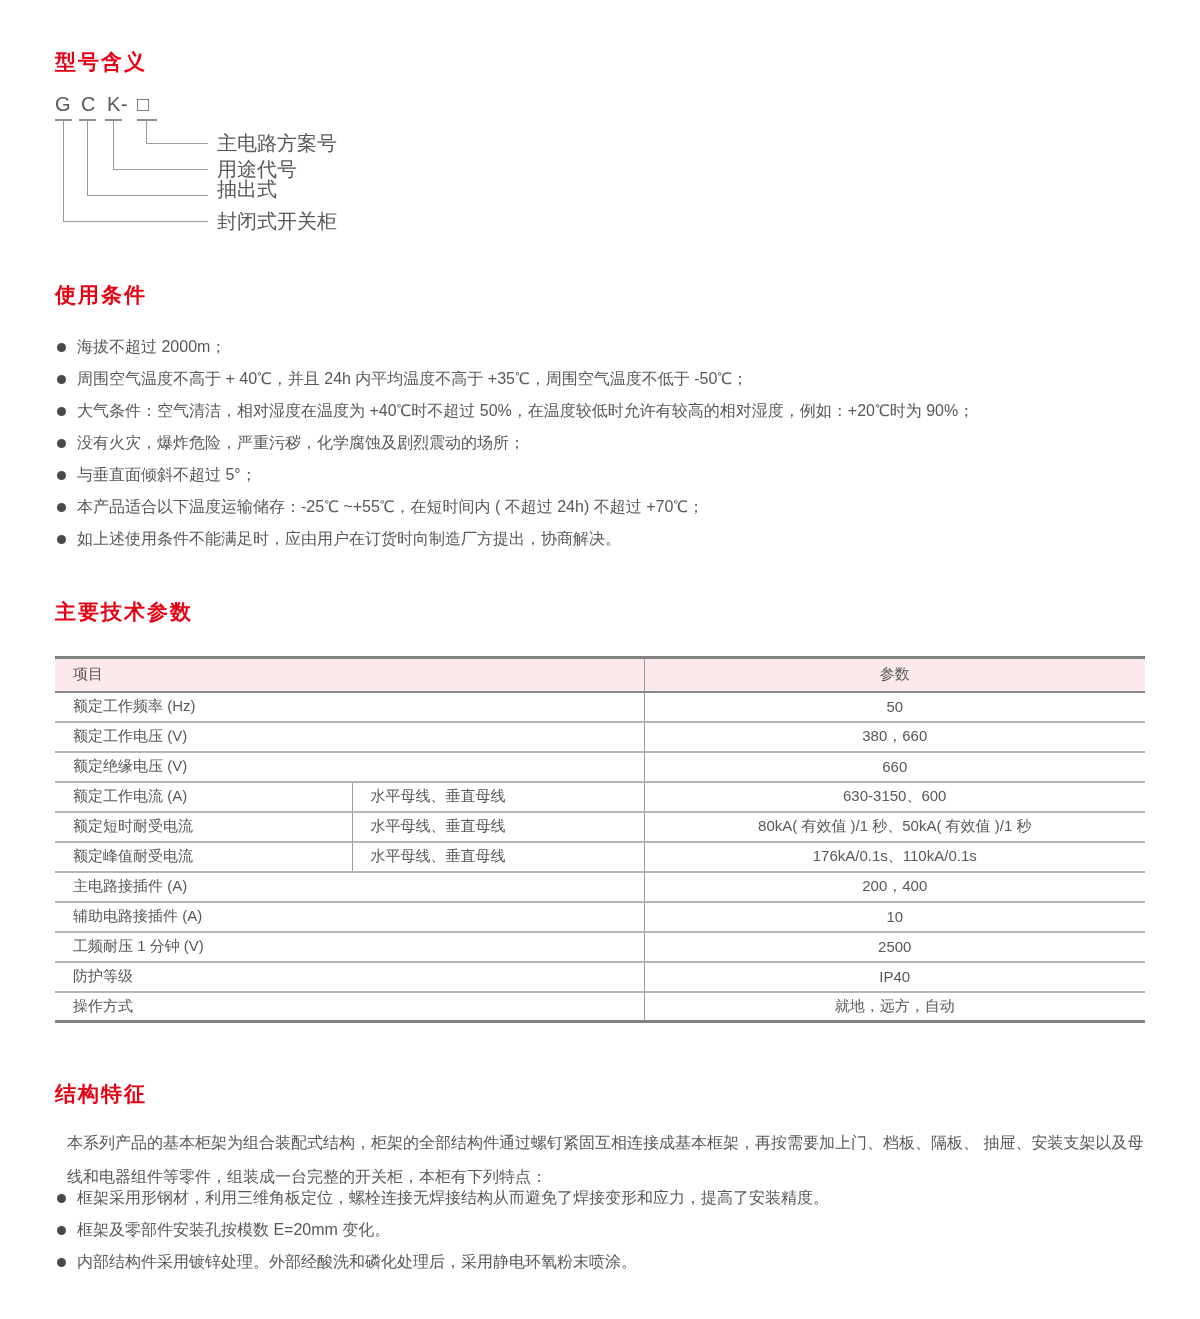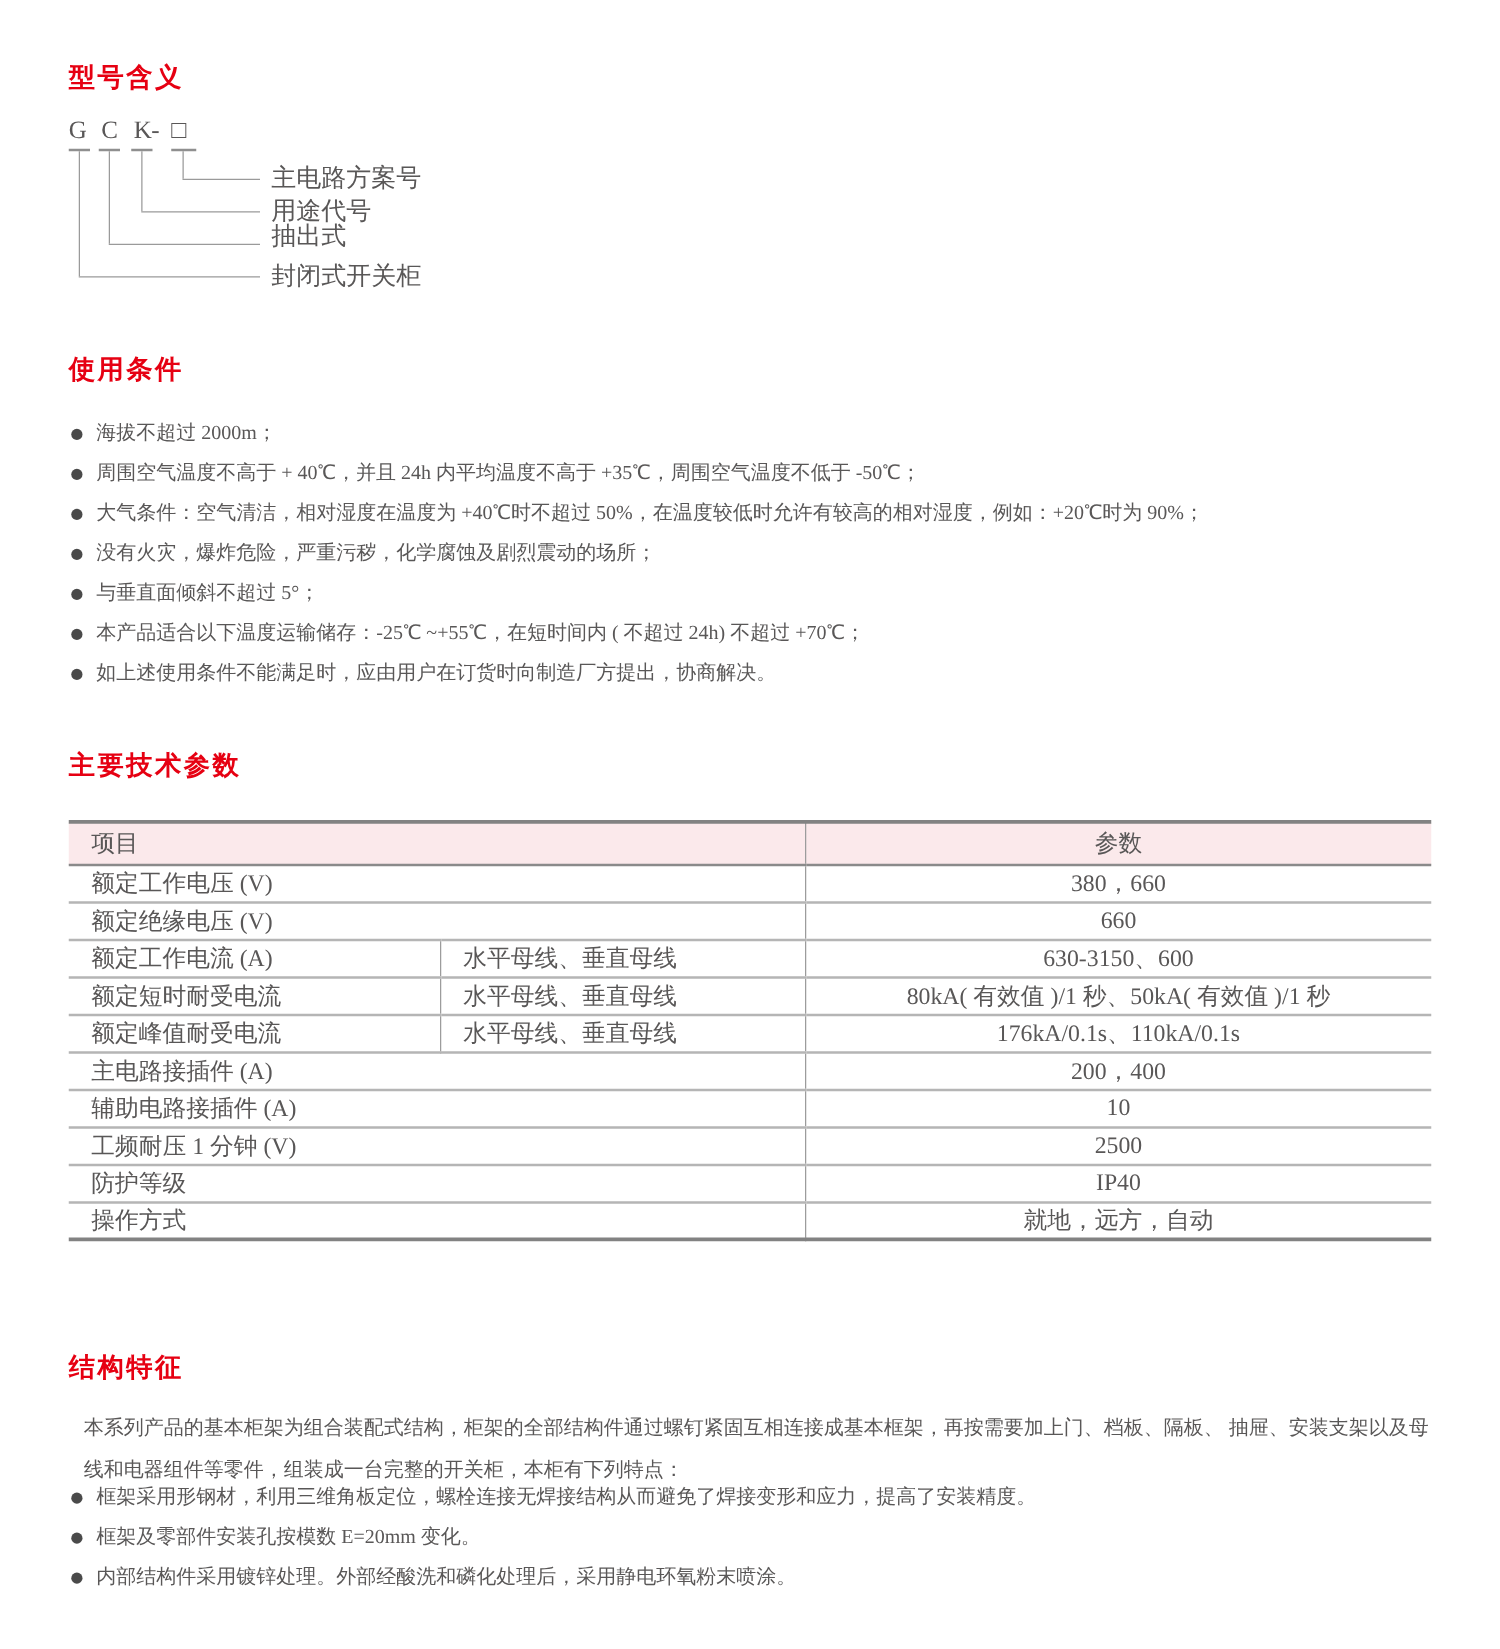--- a/index.html
+++ b/index.html
@@ -1,19 +1,19 @@
 <!DOCTYPE html>
 <html><head>
 <meta charset="utf-8">
 <style>
   * { margin:0; padding:0; box-sizing:border-box; }
   html,body { background:#ffffff; }
   .page {
     position:relative; width:1200px; height:1319px; background:#fff;
-    font-family:Liberation Serif, serif;
+    font-family:Liberation Sans, sans-serif;
     color:#595757; overflow:hidden;
   }
   .sec-title {
     position:absolute; left:55px;
     color:#e60012; font-size:21px; font-weight:600; letter-spacing:2px;
     line-height:24px;
   }
   
   .diagram { position:absolute; left:55px; top:94px; width:560px; height:150px; }
   .code-char { position:absolute; top:0; font-size:20px; color:#595757; line-height:20px; }
@@ -21,21 +21,21 @@
   .vline { position:absolute; width:1px; background:#9a9a9a; }
   .hline { position:absolute; height:1px; background:#9a9a9a; }
   .dg-label { position:absolute; left:162px; font-size:20px; line-height:20px; color:#595757; white-space:nowrap; }
   
   .blist { position:absolute; left:55px; width:1090px; list-style:none; }
   .blist li { display:flex; align-items:flex-start; height:20px; margin-bottom:12px; font-size:16px; line-height:20px; white-space:nowrap; }
   .bullet { flex:0 0 auto; width:9px; height:9px; border-radius:50%; background:#4a4a4a; margin:6px 11px 0 2px; }
   
   .params-table {
     position:absolute; left:55px; top:656px; width:1090px;
-    border-collapse:collapse; table-layout:fixed; font-size:19px; color:#595757;
+    border-collapse:collapse; table-layout:fixed; font-size:15px; color:#595757;
     border-top:3px solid #828282; border-bottom:3px solid #828282;
   }
   .params-table col.c1 { width:297px; }
   .params-table col.c2 { width:292px; }
   .params-table col.c3 { width:501px; }
   .params-table thead tr { height:34px; background:#fbe9eb; }
   .params-table thead th { font-weight:400; border-bottom:2px solid #8a8a8a; }
   .params-table th.h-item { text-align:left; padding-left:18px; border-right:1px solid #9c9c9c; }
   .params-table th.h-value { text-align:center; }
   .params-table tbody tr { height:30px; }
@@ -124,20 +124,24 @@
         <col class="c3">
       </colgroup>
     <thead>
       <tr>
         <th class="h-item" colspan="2">项目</th>
         <th class="h-value">参数</th>
       </tr>
     </thead>
     <tbody>
       <tr>
+        <td class="c-item span2" colspan="2">额定工作频率 (Hz)</td>
+        <td class="c-val">50</td>
+      </tr>
+      <tr>
         <td class="c-item span2" colspan="2">额定工作电压 (V)</td>
         <td class="c-val">380，660</td>
       </tr>
       <tr>
         <td class="c-item span2" colspan="2">额定绝缘电压 (V)</td>
         <td class="c-val">660</td>
       </tr>
       <tr>
         <td class="c-item has-sub">额定工作电流 (A)</td>
         <td class="c-sub">水平母线、垂直母线</td>

